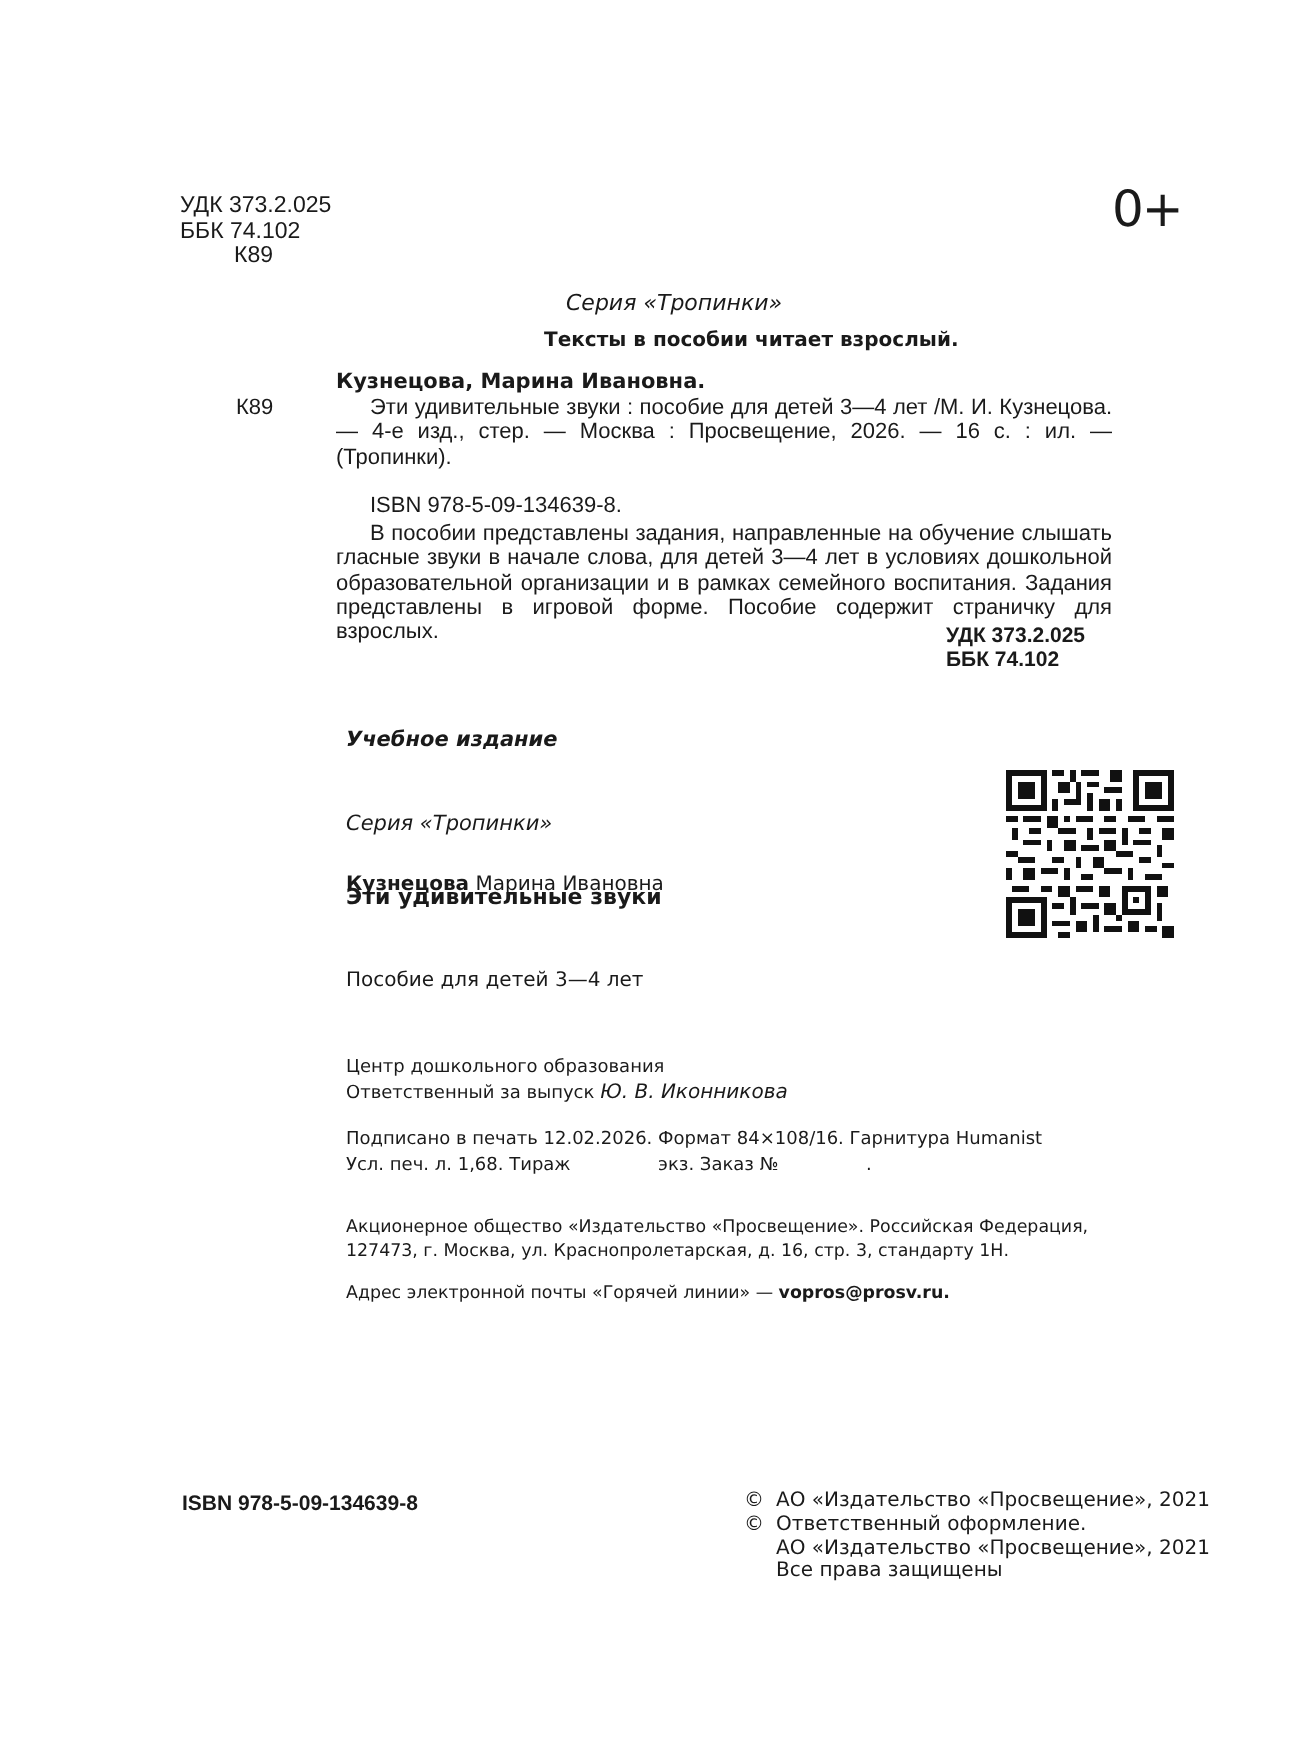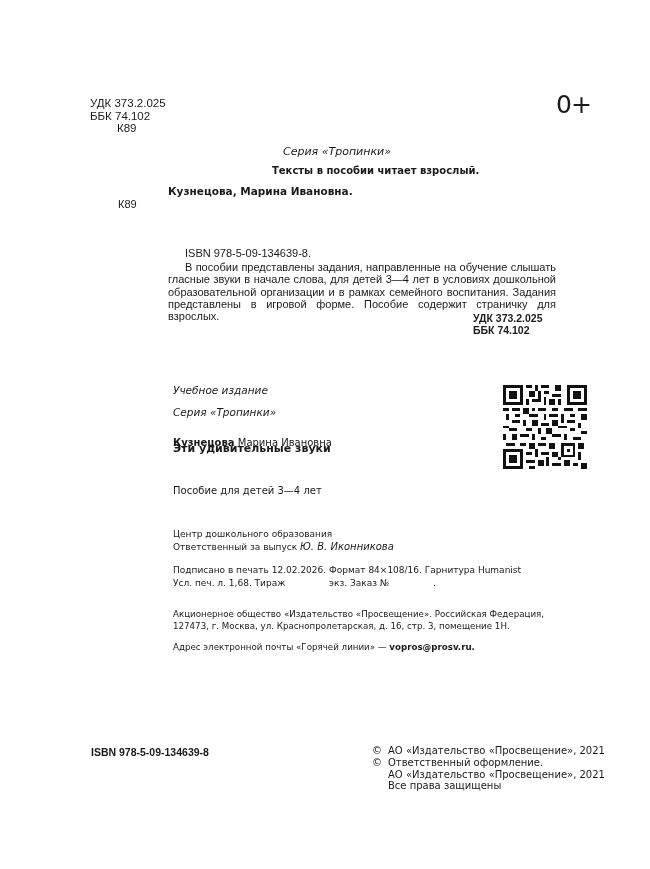--- a/index.html
+++ b/index.html
@@ -39,31 +39,32 @@
 </div>
 
 <div class="abs age">0+</div>
 
 <div class="abs series-top">Серия «Тропинки»</div>
 <div class="abs note">Тексты в пособии читает взрослый.</div>
 
 <div class="abs card" style="height:150px;">
   <div class="author">Кузнецова, Марина Ивановна.</div>
   <div class="k89">К89</div>
+  <div class="desc">Эти удивительные звуки : пособие для детей 3—4 лет /М. И. Кузнецова. — 4-е изд., стер. — Москва : Просвещение, 2026. — 16 с. : ил. — (Тропинки).</div>
   <div class="isbn">ISBN 978-5-09-134639-8.</div>
   <div class="abstract">
     <p>В пособии представлены задания, направленные на обучение слышать гласные звуки в начале слова, для детей 3—4 лет в условиях дошкольной образовательной организации и в рамках семейного воспитания. Задания представлены в игровой форме. Пособие содержит страничку для взрослых.</p>
   </div>
   <div class="udk-right">
     <div>УДК 373.2.025</div>
     <div>ББК 74.102</div>
   </div>
 </div>
 
-<div class="abs lower ital" style="top:384px;font-size:10.5px;">Учебное издание</div>
+<div class="abs lower ital" style="top:364px;font-size:10.5px;font-weight:bold;">Учебное издание</div>
 <div class="abs lower ital" style="top:406px;font-size:10.5px;">Серия «Тропинки»</div>
 <div class="abs lower" style="top:437px;font-size:10px;">
   <span class="bold">Кузнецова</span>
   <span>Марина Ивановна</span>
 </div>
 <div class="abs lower bold" style="top:442px;font-size:11px;">Эти удивительные звуки</div>
 <div class="abs lower" style="top:485px;font-size:10px;text-align:right;">Пособие для детей 3—4 лет</div>
 
 <div class="abs lower t9" style="top:529px;">Центр дошкольного образования</div>
 <div class="abs lower t9" style="top:541px;">
@@ -74,21 +75,21 @@
 <div class="abs lower t9" style="top:565px;">Подписано в печать 12.02.2026. Формат 84×108/16. Гарнитура Humanist</div>
 <div class="abs lower t9" style="top:578px;">
   <span>Усл. печ. л. 1,68. Тираж</span>
   <span style="display:inline-block;width:38px;"></span>
   <span>экз. Заказ №</span>
   <span style="display:inline-block;width:38px;"></span>
   <span>.</span>
 </div>
 
 <div class="abs lower t9" style="top:609px;font-size:8.7px;">Акционерное общество «Издательство «Просвещение». Российская Федерация,</div>
-<div class="abs lower t9" style="top:621px;font-size:8.7px;">127473, г. Москва, ул. Краснопролетарская, д. 16, стр. 3, помещение 1Н.</div>
+<div class="abs lower t9" style="top:621px;font-size:8.7px;">127473, г. Москва, ул. Краснопролетарская, д. 16, стр. 3, стандарту 1Н.</div>
 <div class="abs lower t9" style="top:642px;font-size:8.7px;">
   <span>Адрес электронной почты «Горячей линии» —</span>
   <span class="bold">vopros@prosv.ru.</span>
 </div>
 
 <svg class="qr" viewBox="0 0 29 29" shape-rendering="crispEdges">
   <rect width="29" height="29" fill="#fff"></rect>
   <g fill="#111">
 
     <path d="M0 0h7v7h-7zM1 1v5h5v-5zM2 2h3v3h-3z" fill-rule="evenodd"></path>

